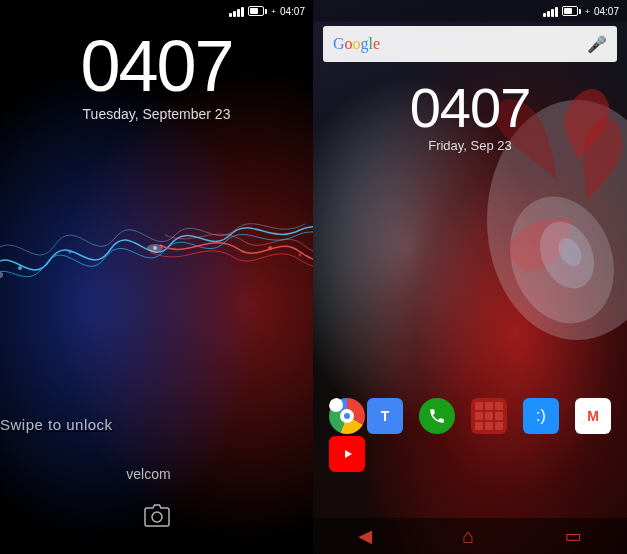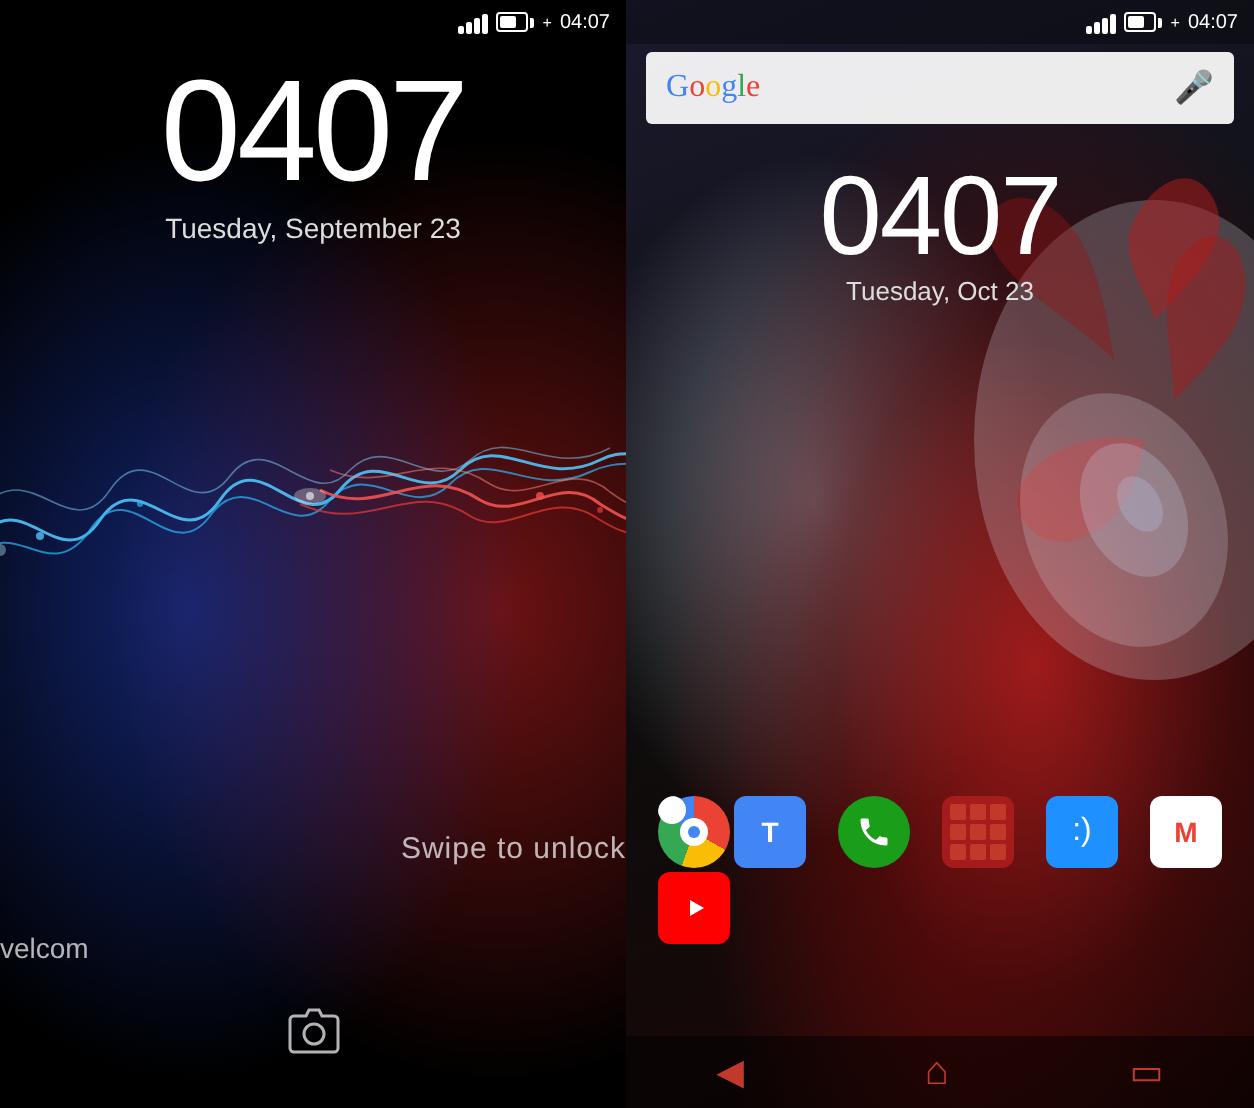--- a/index.html
+++ b/index.html
@@ -79,35 +79,37 @@
       color: #ddd;
       margin-top: 4px;
       font-weight: 300;
     }
 
     .swipe-to-unlock {
       position: absolute;
       bottom: 120px;
       left: 0;
       right: 0;
-      text-align: right;
-      z-index: 10;
+      text-align: left;
+      z-index: 10;
+      text-decoration: underline;
     }
 
     .swipe-text {
       font-size: 15px;
       color: rgba(255,255,255,0.7);
       letter-spacing: 0.5px;
     }
 
     .carrier-name {
       position: absolute;
       bottom: 72px;
       left: 0;
       right: 16px;
+      text-align: center;
       z-index: 10;
       font-size: 14px;
       color: rgba(255,255,255,0.7);
     }
 
     .camera-icon-wrap {
       position: absolute;
       bottom: 20px;
       left: 50%;
       transform: translateX(-50%);
@@ -527,21 +529,21 @@
     <div class="google-text">
       <span class="google-g">G</span><span class="google-o1">o</span><span class="google-o2">o</span><span class="google-g2">g</span><span class="google-l">l</span><span class="google-e">e</span>
     </div>
     <span class="mic-icon">🎤</span>
   </div>
 
   <div class="right-time-display">
     <div class="right-clock">
       <span>04</span><span class="bold-min">07</span>
     </div>
-    <div class="right-date">Tuesday, Oct 23</div>
+    <div class="right-date">Friday, Sep 23</div>
   </div>
 
   <div class="app-row-top">
 
     <div class="icon-stack">
       <div class="mini-row">
         <div class="app-icon" style="width:36px;height:36px;position:relative;">
           <div class="app-icon-chrome" style="position:relative;"></div>
           <div style="position:absolute;width:14px;height:14px;background:#fff;border-radius:50%;top:50%;left:50%;transform:translate(-50%,-50%);"></div>
           <div style="position:absolute;width:6px;height:6px;background:#4285f4;border-radius:50%;top:50%;left:50%;transform:translate(-50%,-50%);"></div>

